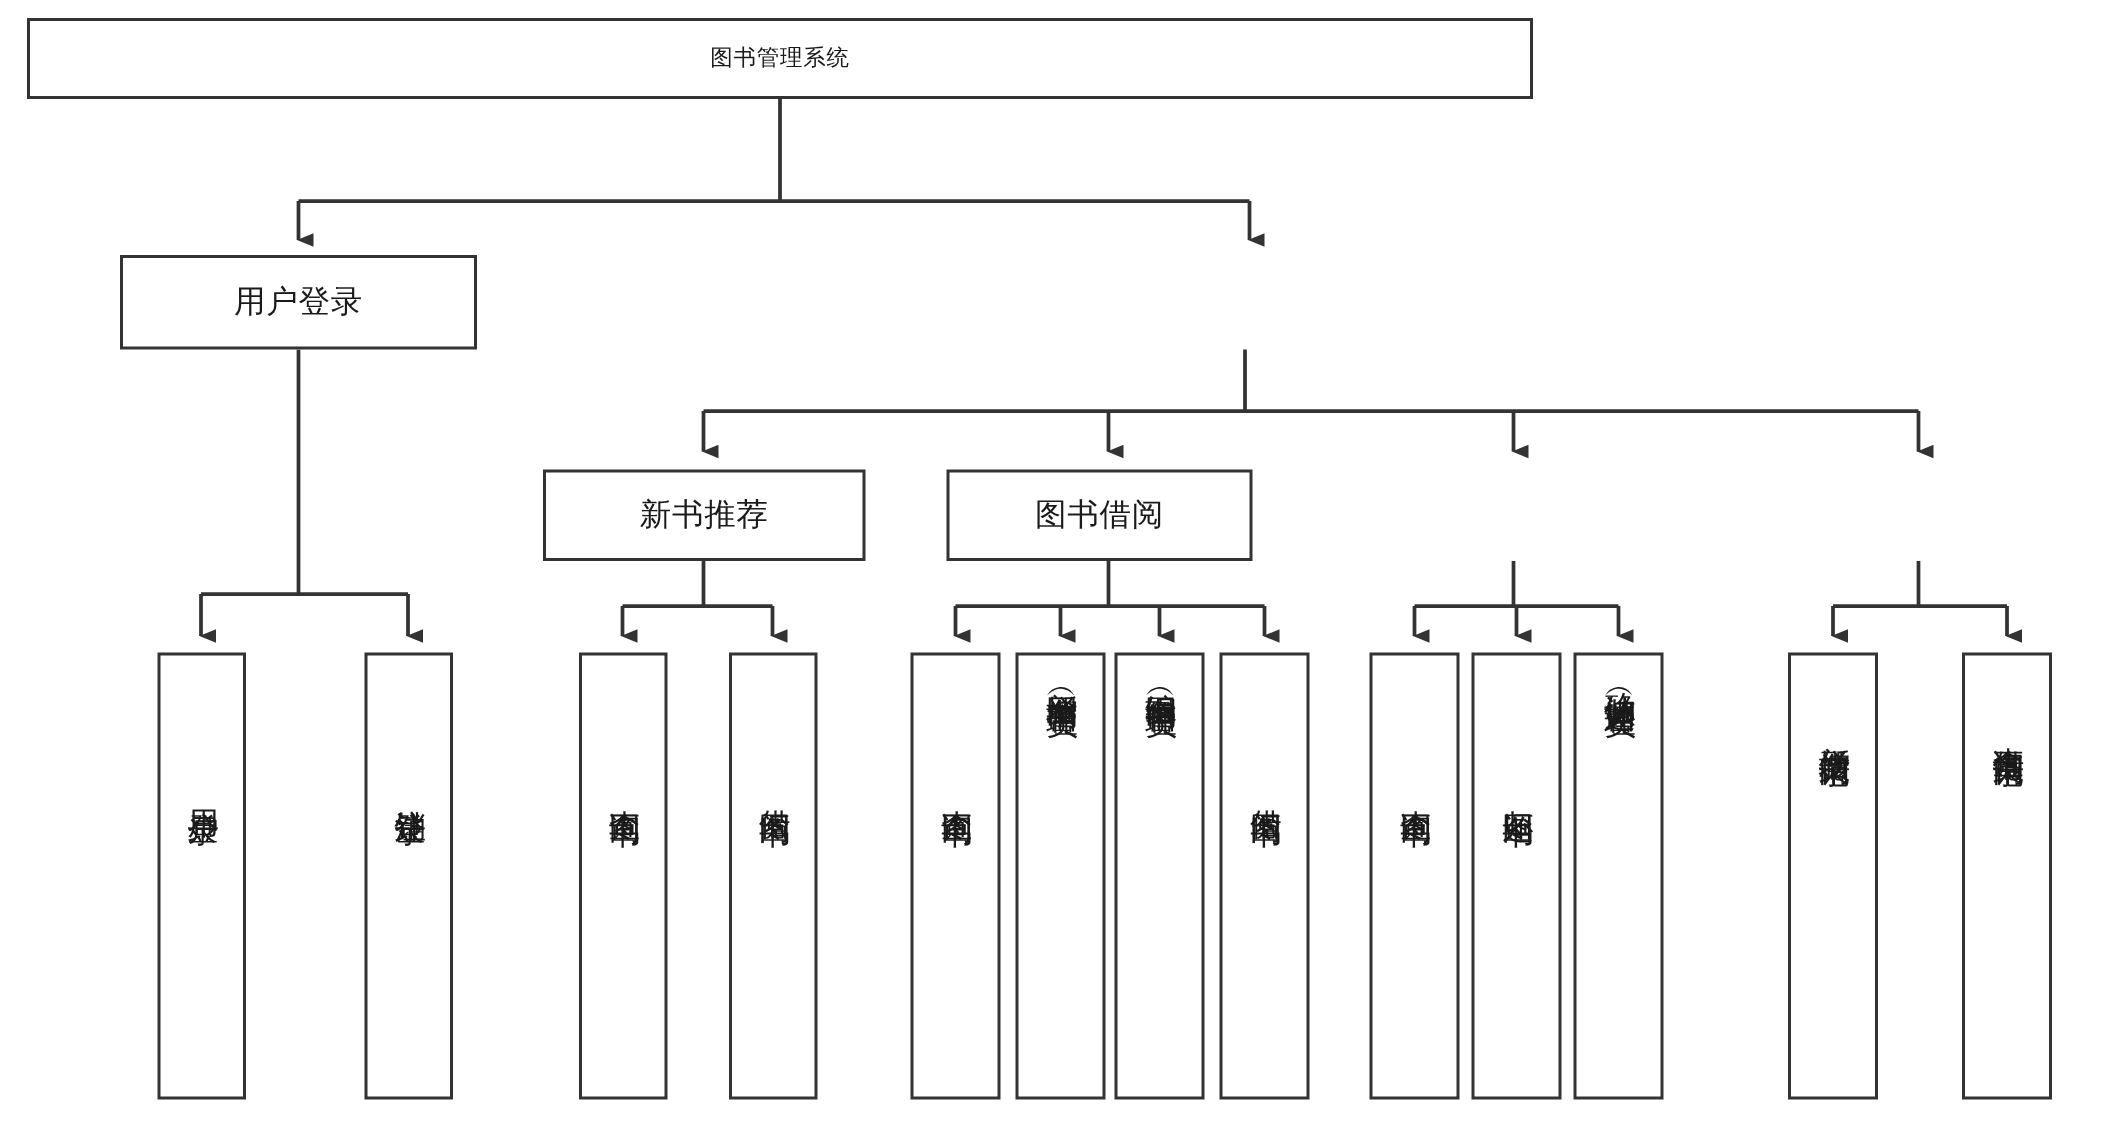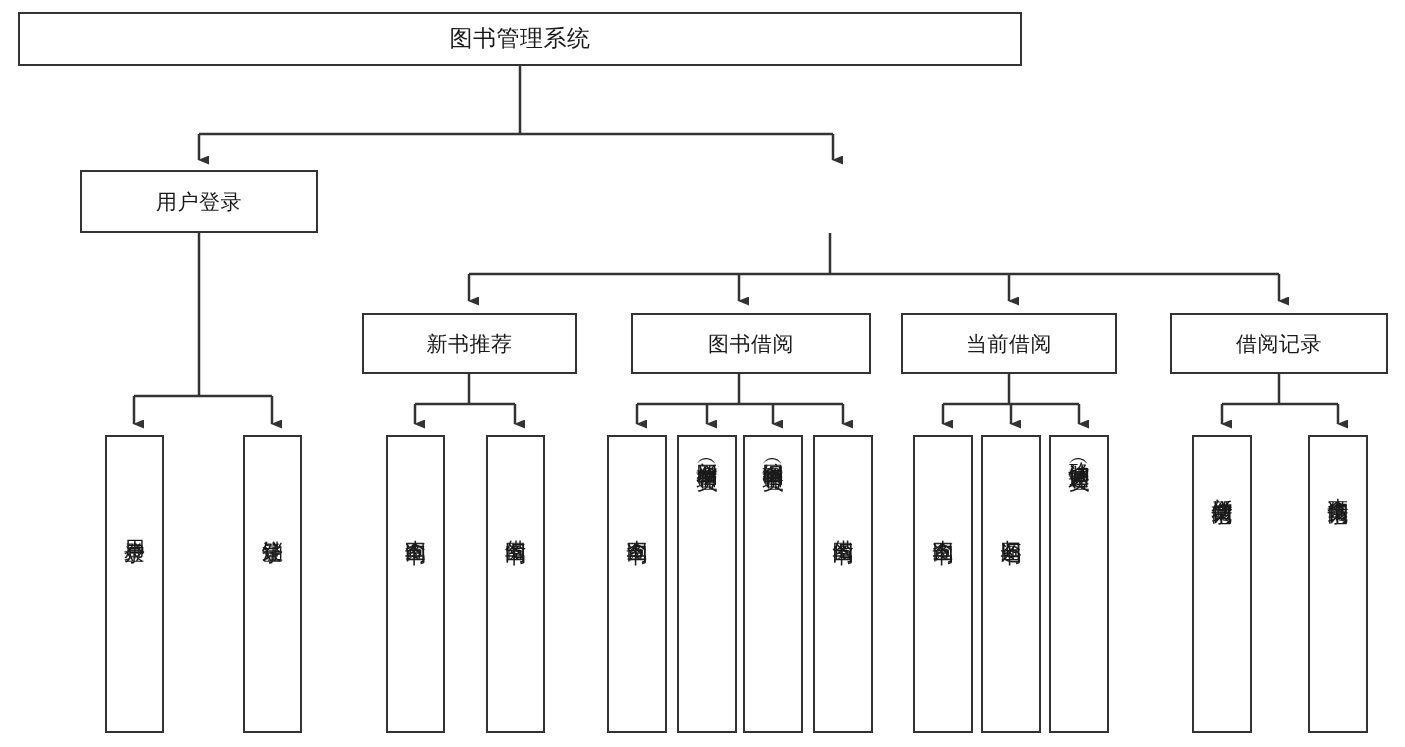--- a/index.html
+++ b/index.html
@@ -34,21 +34,21 @@
     align-items: center;
     justify-content: center;
     color: #1a1a1a;
   }
   .node .label-h {
     font-size: 21px;
     line-height: 1.2;
     letter-spacing: 0.5px;
     white-space: nowrap;
   }
-  .node.root .label-h { font-size: 23px; }
+  .node.root .label-h { font-size: 15px; }
   .node.leaf {
     align-items: flex-start;
     justify-content: center;
     padding-top: 8px;
   }
   .node.leaf .label-v {
     writing-mode: vertical-rl;
     text-orientation: upright;
     font-size: 21px;
     line-height: 1.34;
@@ -126,28 +126,22 @@
     <span class="label-h">图书管理系统</span>
   </div>
 
   <div class="node" style="left:80px; top:170px; width:238px; height:63px;">
     <span class="label-h">用户登录</span>
   </div>
 
   <div class="node" style="left:362px; top:313px; width:215px; height:61px;">
     <span class="label-h">新书推荐</span>
   </div>
-  <div class="node" style="left:631px; top:313px; width:240px; height:61px;">
+  <div class="node" style="left:631px; top:313px; width:204px; height:61px;">
     <span class="label-h">图书借阅</span>
-  </div>
-  <div class="node" style="left:901px; top:313px; width:216px; height:61px;">
-    <span class="label-h">当前借阅</span>
-  </div>
-  <div class="node" style="left:1170px; top:313px; width:218px; height:61px;">
-    <span class="label-h">借阅记录</span>
   </div>
 
   <div class="node leaf mid" style="left:105px; top:435px; width:59px; height:298px;">
     <span class="label-v">用户登录</span>
   </div>
   <div class="node leaf mid" style="left:243px; top:435px; width:59px; height:298px;">
     <span class="label-v">注销登录</span>
   </div>
 
   <div class="node leaf mid" style="left:386px; top:435px; width:59px; height:298px;">

